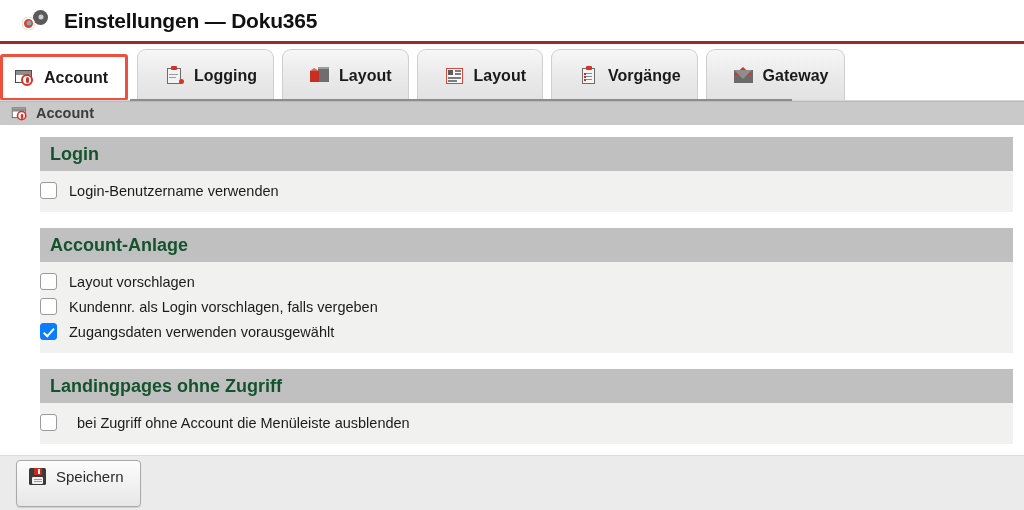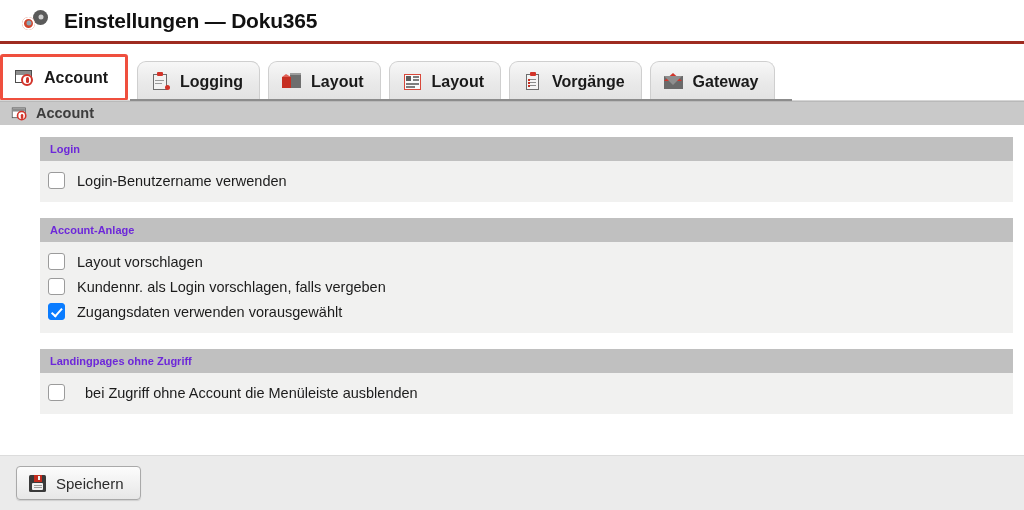--- a/index.html
+++ b/index.html
@@ -89,22 +89,22 @@
     top: 0;
     display: flex;
     align-items: flex-end;
     height: 57px;
   }
   .tab {
     position: relative;
     display: flex;
     align-items: center;
     gap: 9px;
-    height: 40px;
-    padding: 0 16px 0 13px;
+    height: 52px;
+    padding: 0 16px 0 27px;
     margin-right: 8px;
     border-radius: 9px 9px 0 0;
     background: linear-gradient(#f7f7f7, #e9e9e9 55%, #e2e2e2);
     border: 1px solid #cfcfcf;
     border-bottom: none;
     box-sizing: border-box;
     font-size: 16px;
     font-weight: bold;
     color: #1a1a1a;
     white-space: nowrap;
@@ -261,38 +261,38 @@
   
   #content {
     background: #ffffff;
     padding: 12px 11px 0 40px;
     box-sizing: border-box;
     height: 327px;
   }
   .section { margin-bottom: 16px; }
   .section-head {
     background: #c0c0c0;
-    height: 24px;
+    height: 34px;
     display: flex;
     align-items: center;
     padding-left: 10px;
     box-sizing: border-box;
-    font-size: 11px;
+    font-size: 18px;
     font-weight: bold;
-    color: #6d28d9;
+    color: #14532d;
   }
   .section-body {
     background: #f1f1f0;
     padding: 7px 0 9px 0;
   }
   .row {
     display: flex;
     align-items: center;
     height: 25px;
-    padding-left: 8px;
+    padding-left: 0;
   }
   .cb {
     width: 17px;
     height: 17px;
     border-radius: 3px;
     border: 1.5px solid #9b9b9b;
     background: #ffffff;
     box-sizing: border-box;
     flex: 0 0 auto;
     position: relative;
@@ -332,21 +332,21 @@
     display: flex;
     align-items: center;
     padding-left: 16px;
     box-sizing: border-box;
   }
   #save-button {
     display: flex;
     align-items: center;
     gap: 10px;
     height: 32px;
-    padding: 0 16px 0 12px;
+    padding: 0 16px 13px 12px;
     border: 1px solid #a9a9a9;
     border-radius: 4px;
     background: linear-gradient(#fcfcfc, #e7e7e7);
     box-shadow: 0 1px 1px rgba(0,0,0,0.12);
     font-size: 15px;
     color: #2b2b2b;
     cursor: pointer;
     text-align: center;
   }
   .ic-floppy {

